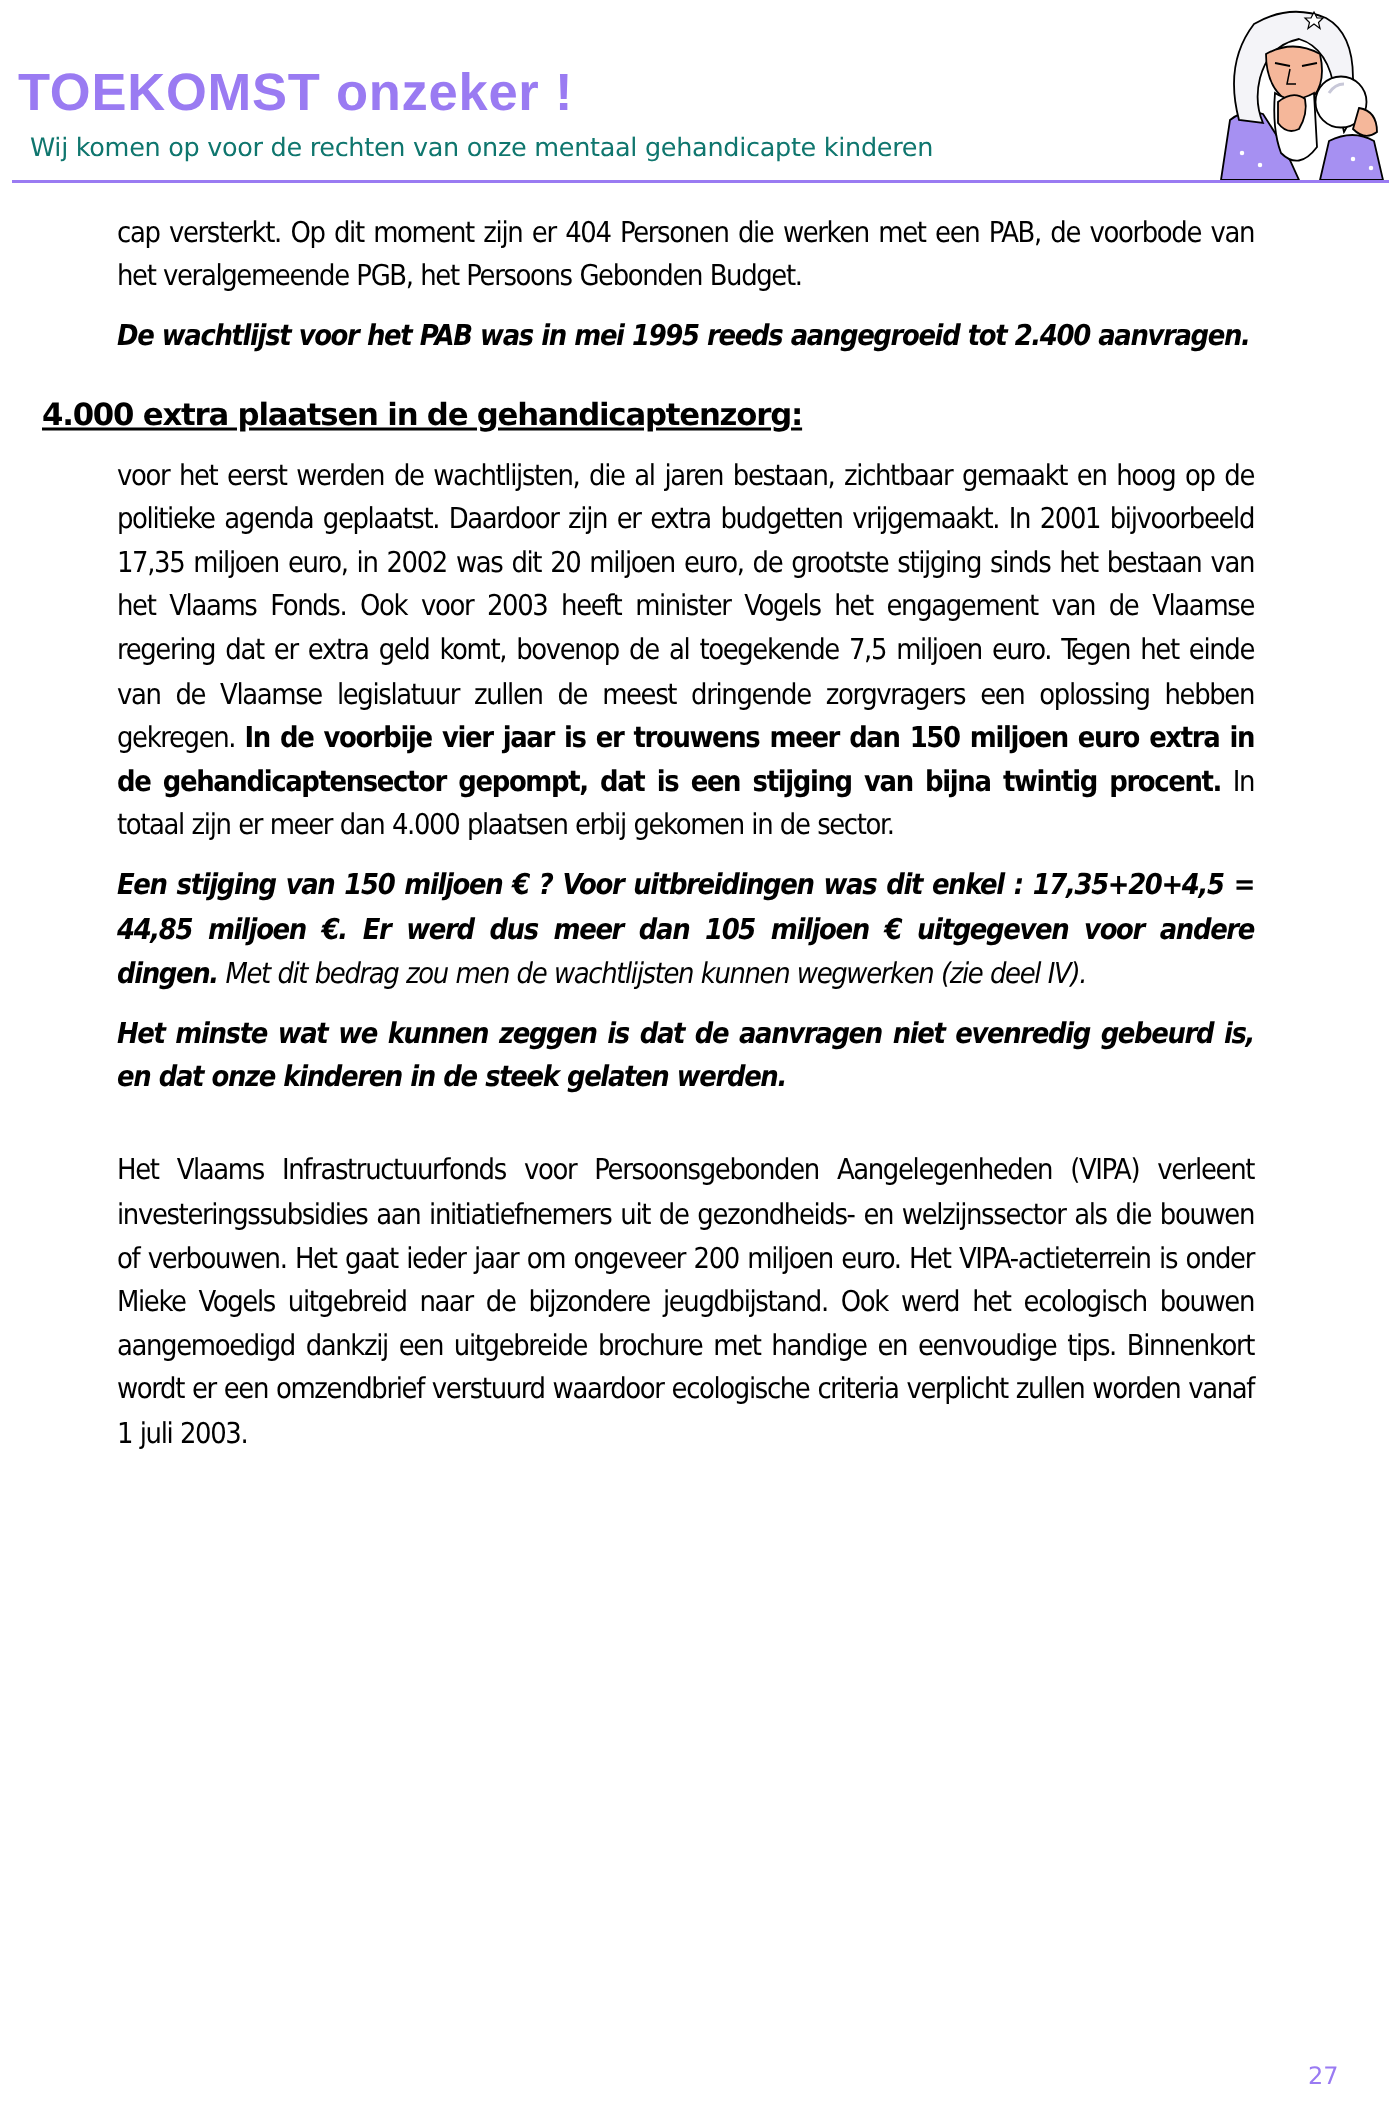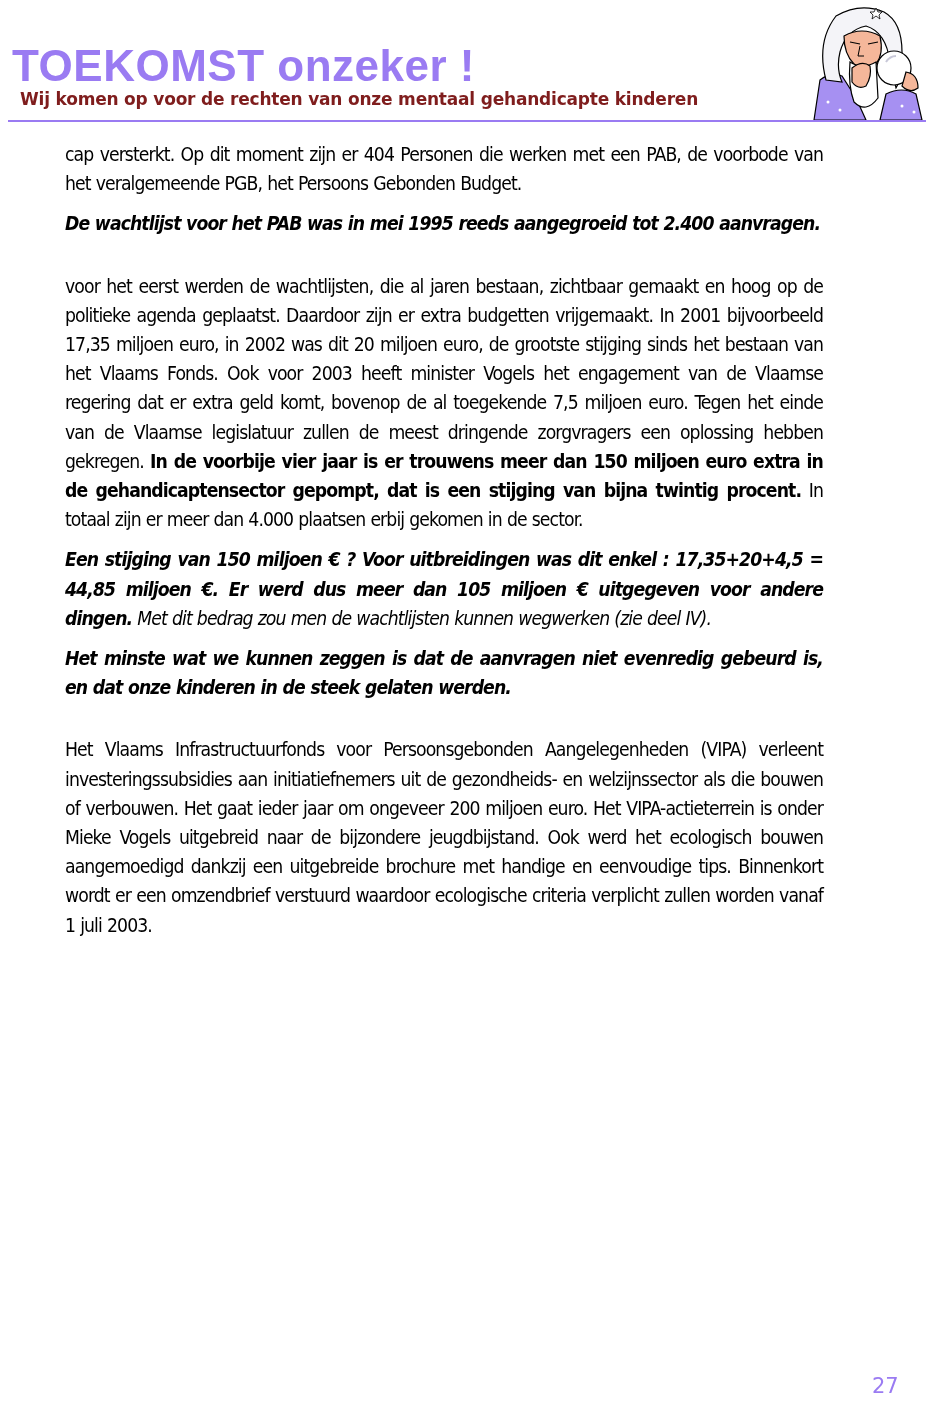--- a/index.html
+++ b/index.html
@@ -21,56 +21,55 @@
       top: 0;
       width: 930px;
       height: 126px;
     }
     .header-title {
       position: absolute;
       left: 12px;
       top: 44px;
       font-family: "Liberation Sans", sans-serif;
       font-weight: bold;
-      font-size: 44px;
+      font-size: 35px;
       color: #9a7bf2;
       letter-spacing: 0.5px;
       white-space: nowrap;
       line-height: 1;
     }
     .header-subtitle {
       position: absolute;
       left: 20px;
       top: 91px;
       font-family: "DejaVu Sans", sans-serif;
       font-size: 17px;
-      color: #7f1d1d;
+      color: #0f766e;
       white-space: nowrap;
       line-height: 1;
       letter-spacing: -0.2px;
-      font-weight: bold;
     }
     .header-rule {
       position: absolute;
       left: 8px;
       top: 120px;
       width: 918px;
       height: 2px;
       background: #9a7bf2;
     }
     .wizard {
       position: absolute;
       left: 806px;
       top: 2px;
       width: 118px;
       height: 118px;
     }
     .content {
       position: absolute;
-      left: 3px;
+      left: 16px;
       top: 140px;
       width: 830px;
     }
     .para {
       margin: 0 10px 0 62px;
       font-size: 19.2px;
       line-height: 29.2px;
       text-align: justify;
       font-family: "DejaVu Sans", sans-serif;
       font-stretch: condensed;
@@ -92,21 +91,21 @@
       letter-spacing: -0.8px;
       font-family: "DejaVu Sans", sans-serif;
     }
     .b { font-weight: bold; }
     .bi-inline { font-weight: bold; font-style: italic; }
     .i-inline { font-style: italic; font-weight: normal; }
     .page-number {
       position: absolute;
       left: 872px;
       top: 1376px;
-      font-size: 21px;
+      font-size: 16px;
       color: #9a7bf2;
       font-family: "DejaVu Sans", sans-serif;
       line-height: 1;
     }
   </style>
 </head>
 <body>
 
 <div class="header">
   <div class="header-title">TOEKOMST onzeker !</div>
@@ -138,20 +137,21 @@
     <path d="M70 6 L72 10 L76 10 L73 13 L74 17 L70 14 L66 17 L67 13 L64 10 L68 10 Z" fill="#fff" stroke="#000" stroke-width="0.8"></path>
   </svg>
 </div>
 
 <div class="content">
   <p class="para">cap versterkt. Op dit moment zijn er 404 Personen die werken met een PAB, de voorbode van het veralgemeende PGB, het Persoons Gebonden Budget.</p>
   <div class="sp"></div>
   <p class="para bi">De wachtlijst voor het PAB was in mei 1995 reeds aangegroeid tot 2.400 aanvragen.</p>
   <div class="sp-lg"></div>
 
+  <h2 class="heading">4.000 extra plaatsen in de gehandicaptenzorg:</h2>
   <div class="sp"></div>
   <p class="para"><span>voor het eerst werden de wachtlijsten, die al jaren bestaan, zichtbaar gemaakt en hoog op de politieke agenda geplaatst. Daardoor zijn er extra budgetten vrijgemaakt. In 2001 bijvoorbeeld 17,35 miljoen euro, in 2002 was dit 20 mil­joen euro, de grootste stijging sinds het bestaan van het Vlaams Fonds. Ook voor 2003 heeft minister Vogels het engagement van de Vlaamse regering dat er extra geld komt, bovenop de al toegekende 7,5 miljoen euro. Tegen het ein­de van de Vlaamse legislatuur zullen de meest dringende zorgvragers een op­lossing hebben gekregen. </span><span class="b">In de voorbije vier jaar is er trouwens meer dan 150 miljoen euro extra in de gehandicaptensector gepompt, dat is een stijging van bijna twintig procent.</span><span> In totaal zijn er meer dan 4.000 plaatsen erbij gekomen in de sector.</span></p>
   <div class="sp"></div>
   <p class="para"><span class="bi-inline">Een stijging van 150 miljoen € ? Voor uitbreidingen was dit enkel : 17,35+20+4,5 = 44,85 miljoen €. Er werd dus meer dan 105 miljoen € uitgegeven voor andere dingen.</span><span class="i-inline"> Met dit bedrag zou men de wachtlijsten kunnen wegwerken (zie deel IV).</span></p>
   <div class="sp"></div>
   <p class="para bi">Het minste wat we kunnen zeggen is dat de aanvragen niet evenredig gebeurd is, en dat onze kinderen in de steek gelaten werden.</p>
   <div class="sp-lg"></div>
 
   <div class="sp"></div>
   <p class="para">Het Vlaams Infrastructuurfonds voor Persoonsgebonden Aangelegenheden (VI­PA) verleent investeringssubsidies aan initiatiefnemers uit de gezondheids- en welzijnssector als die bouwen of verbouwen. Het gaat ieder jaar om ongeveer 200 miljoen euro. Het VIPA-actieterrein is onder Mieke Vogels uitgebreid naar de bijzondere jeugdbijstand. Ook werd het ecologisch bouwen aangemoedigd dankzij een uitgebreide brochure met handige en eenvoudige tips. Binnenkort wordt er een omzendbrief verstuurd waardoor ecologische criteria verplicht zullen worden vanaf 1 juli 2003.</p>

